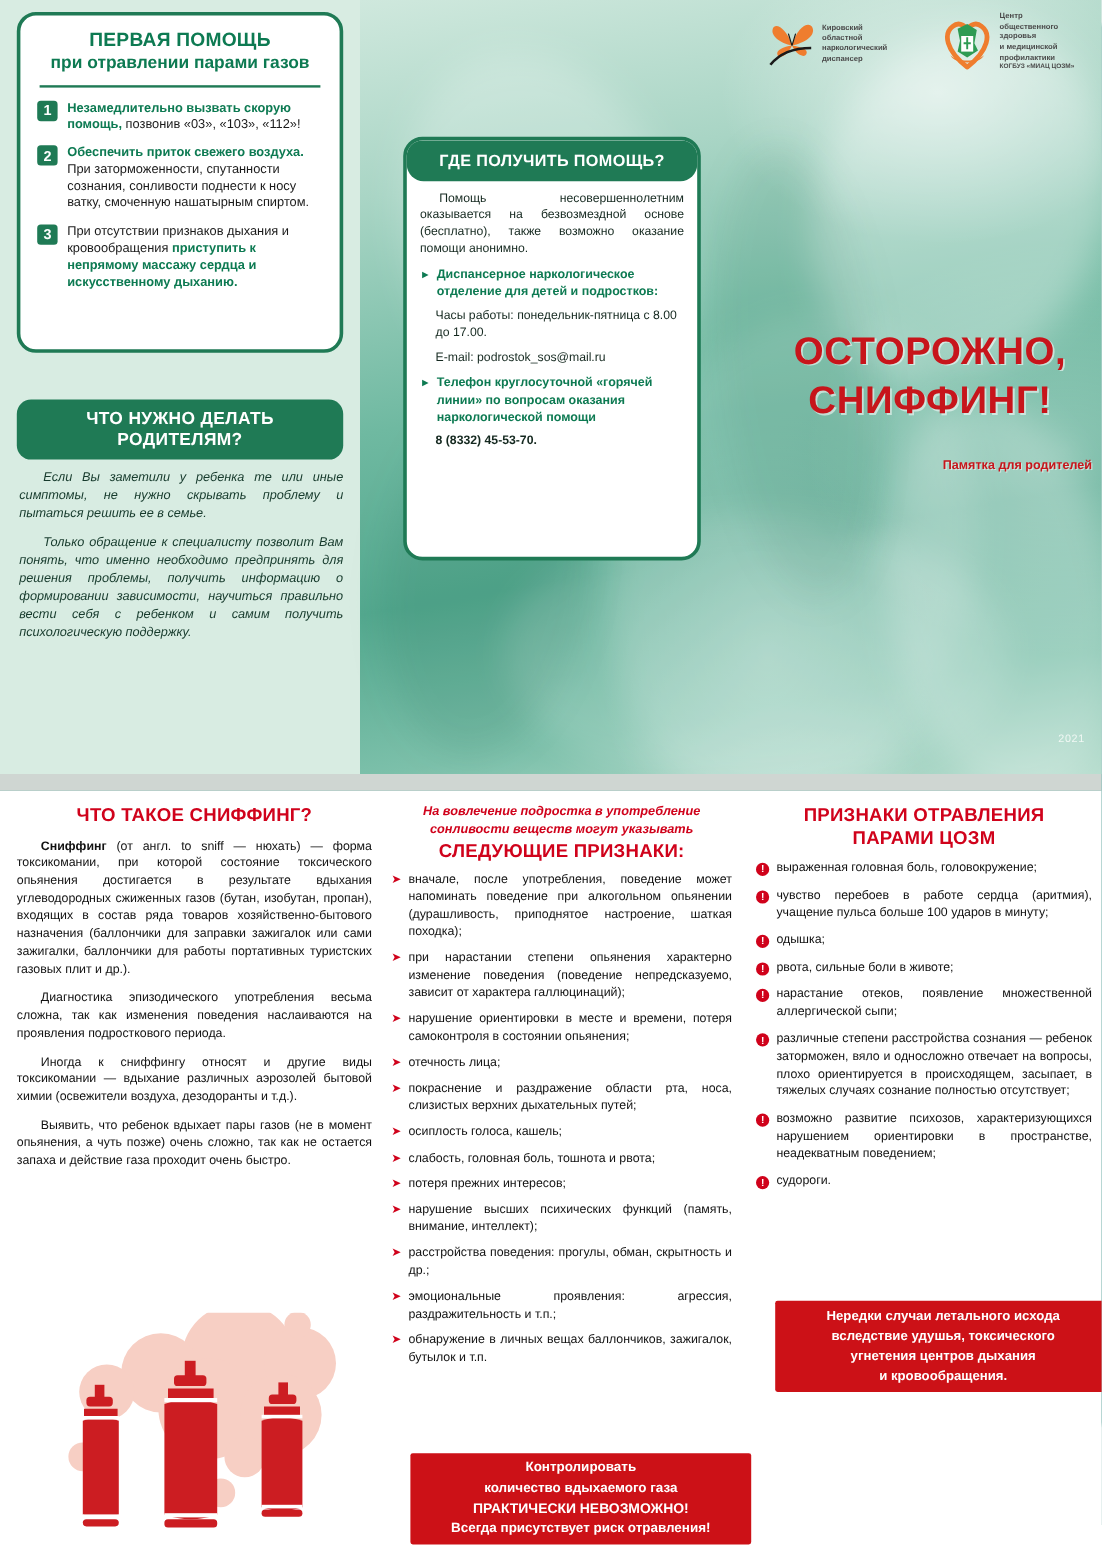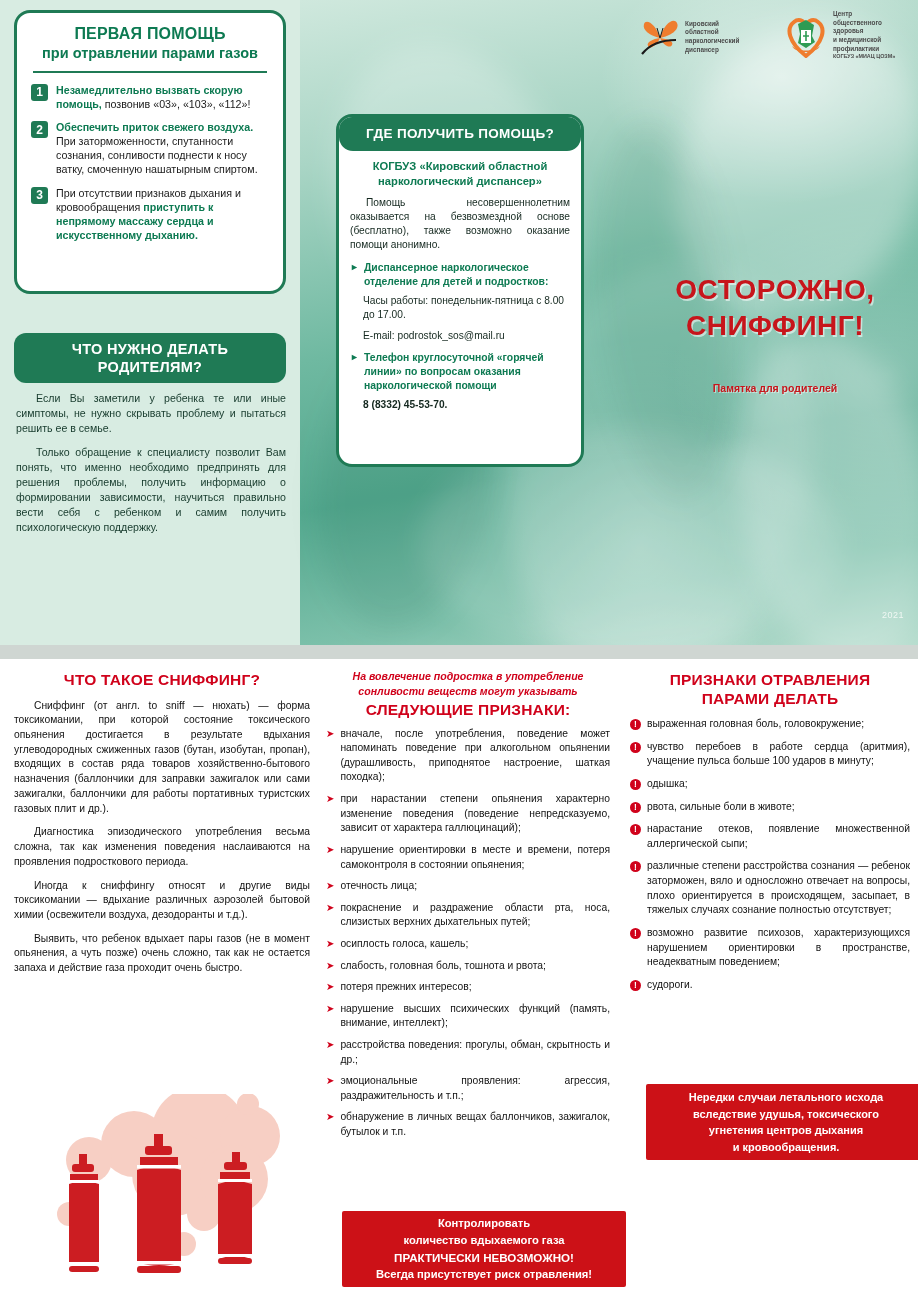--- a/index.html
+++ b/index.html
@@ -101,21 +101,21 @@
     align-items: center; justify-content: center;
     color: #fff; font-weight: bold; font-size: 14.5px;
     letter-spacing: .3px; line-height: 1.25; text-align: center;
   }
   #parents-body {
     position: absolute; left: 16px; top: 391px;
     width: 270px;
     font-size: 10.6px; line-height: 1.42; color: #163a2c;
     text-align: justify;
   }
-  #parents-body p { text-indent: 20px; margin-bottom: 9px; }
+  #parents-body p { text-indent: 20px; margin-bottom: 9px; font-style: italic; }
 
   
   #help-panel {
     position: absolute; left: 336px; top: 114px;
     width: 248px; height: 353px;
     background: #ffffff;
     border: 3px solid #1f7a55;
     border-radius: 16px;
     overflow: hidden;
   }
@@ -159,28 +159,28 @@
   .logo-text .tiny { font-size: 5.4px; }
 
   
   #main-title {
     position: absolute; left: 640px; top: 272px; width: 270px;
     text-align: center;
   }
   #main-title .tl1, #main-title .tl2 {
     color: #c7151b;
     font-weight: bold;
-    font-size: 28px;
+    font-size: 32px;
     letter-spacing: .5px;
     line-height: 1.28;
     text-shadow: 1.5px 1.5px 0 rgba(255,255,255,0.55);
   }
   #subtitle {
     position: absolute; left: 640px; top: 382px; width: 270px;
-    text-align: center;
+    text-align: right;
     color: #c7151b; font-weight: bold; font-size: 10.5px;
     text-shadow: 1px 1px 0 rgba(255,255,255,0.5);
   }
   #year-real {
     position: absolute; right: 14px; top: 610px;
     color: #f0f8f4; font-size: 9px; letter-spacing: .5px;
   }
 
   
   #mid-band {
@@ -201,21 +201,21 @@
   #col-right  { left: 630px; width: 280px; }
 
   .sec-title-red {
     color: #d0021b; font-weight: bold;
     font-size: 15.5px; text-align: center;
     letter-spacing: .2px; line-height: 1.2;
     margin-top: 12px; margin-bottom: 9px;
   }
   .body-text { font-size: 10.3px; line-height: 1.43; color: #111; text-align: justify; }
   .body-text p { text-indent: 20px; margin-bottom: 9px; }
-  .body-text b { font-weight: normal; }
+  .body-text b { font-weight: bold; }
 
   
   .mid-kicker {
     color: #d0021b; font-weight: bold; font-size: 10.6px;
     text-align: center; line-height: 1.4; margin-top: 10px;
     font-style: italic;
   }
   .mid-head {
     color: #d0021b; font-weight: bold; font-size: 15.5px;
     text-align: center; margin-top: 2px; margin-bottom: 8px;
@@ -311,21 +311,20 @@
       <div>РОДИТЕЛЯМ?</div>
     </div>
     <div id="parents-body">
       <p>Если Вы заметили у ребенка те или иные симптомы, не нужно скрывать проблему и пытаться решить ее в семье.</p>
       <p>Только обращение к специалисту позволит Вам понять, что именно необходимо предпринять для решения проблемы, получить информацию о формировании зависимости, научиться правильно вести себя с ребенком и самим получить психологическую поддержку.</p>
     </div>
 
     <div id="help-panel">
       <div id="help-head">ГДЕ ПОЛУЧИТЬ ПОМОЩЬ?</div>
       <div id="help-body">
-        <div class="help-org">КОГБУЗ «Кировский областной наркологический диспансер»</div>
         <div class="help-para">Помощь несовершеннолетним оказывается на безвозмездной основе (бесплатно), также возможно оказание помощи анонимно.</div>
 
         <div class="help-bullet">
           <span class="help-tri">►</span>
           <span class="help-bullet-text">Диспансерное наркологическое отделение для детей и подростков:</span>
         </div>
         <div class="help-line">Часы работы: понедельник-пятница с 8.00 до 17.00.</div>
         <div class="help-line">E-mail: podrostok_sos@mail.ru</div>
 
         <div class="help-bullet">
@@ -490,21 +489,21 @@
         </div>
       <div class="bullet-row">
           <span class="bullet-arrow">➤</span>
           <span class="bullet-text">обнаружение в личных вещах баллончиков, зажигалок, бутылок и т.п.</span>
         </div>
     </div>
 
     <div class="col" id="col-right">
       <div class="sec-title-red">
         <div>ПРИЗНАКИ ОТРАВЛЕНИЯ</div>
-        <div>ПАРАМИ ДЕЛАТЬ</div>
+        <div>ПАРАМИ ЦОЗМ</div>
       </div>
 
       <div class="ex-row">
           <span class="ex-mark">!</span>
           <span class="bullet-text">выраженная головная боль, головокружение;</span>
         </div>
       <div class="ex-row">
           <span class="ex-mark">!</span>
           <span class="bullet-text">чувство перебоев в работе сердца (аритмия), учащение пульса больше 100 ударов в минуту;</span>
         </div>

